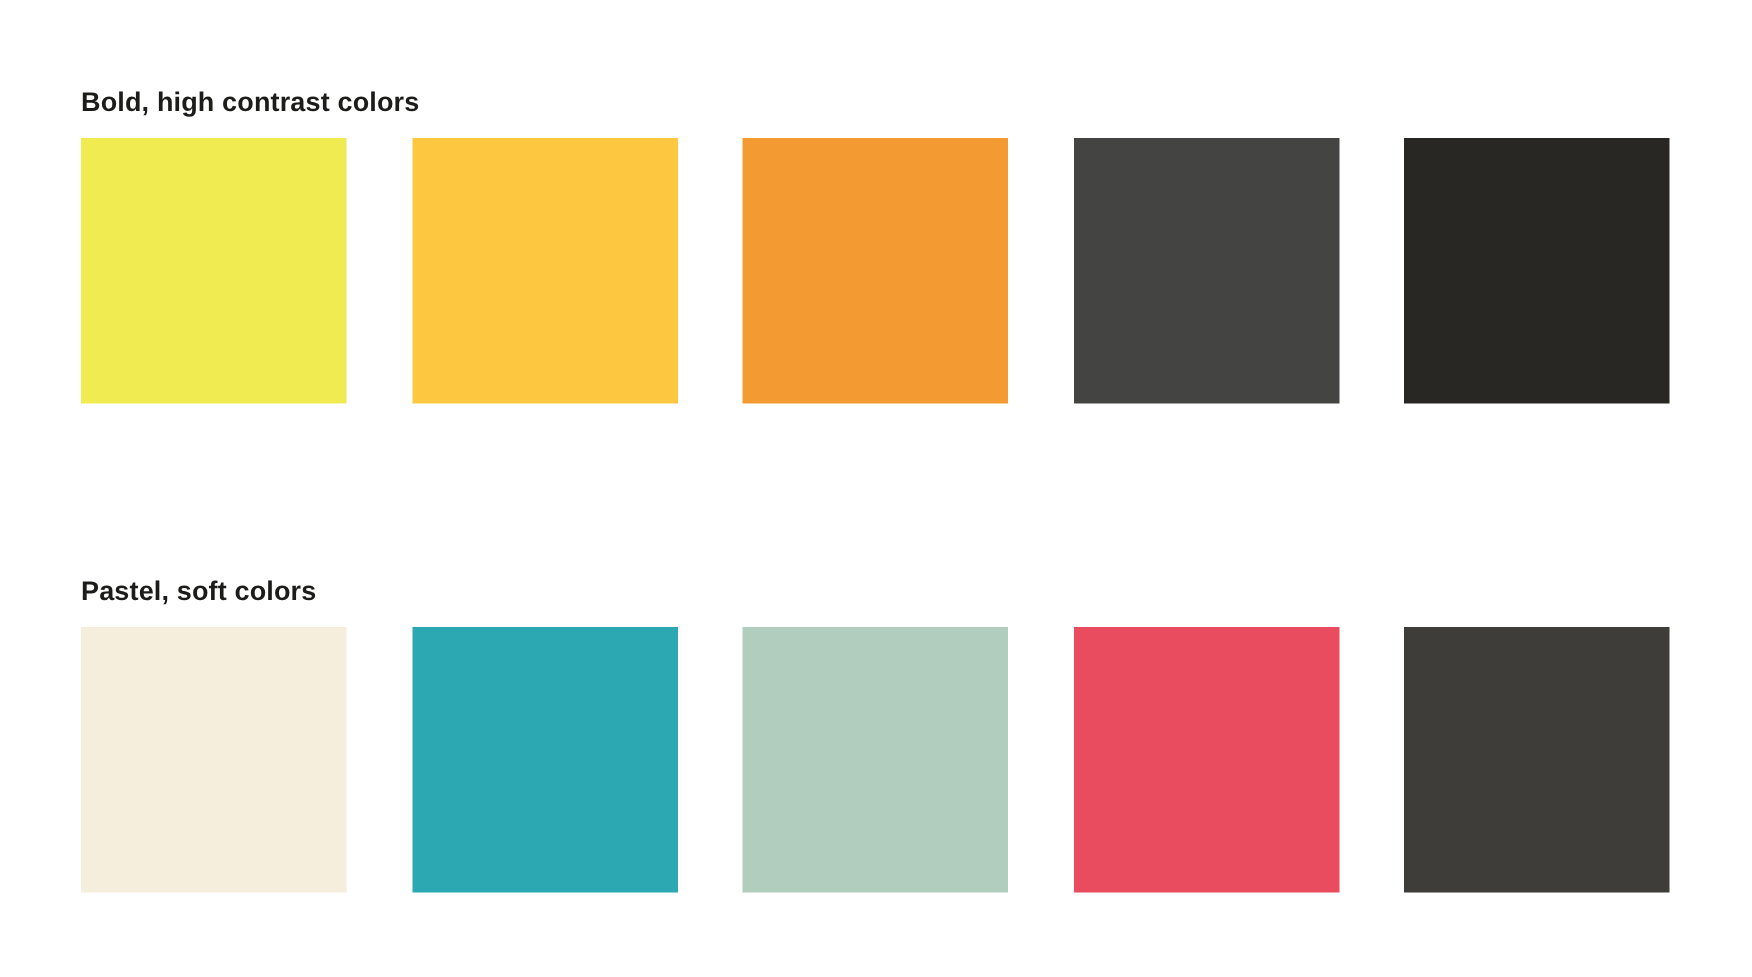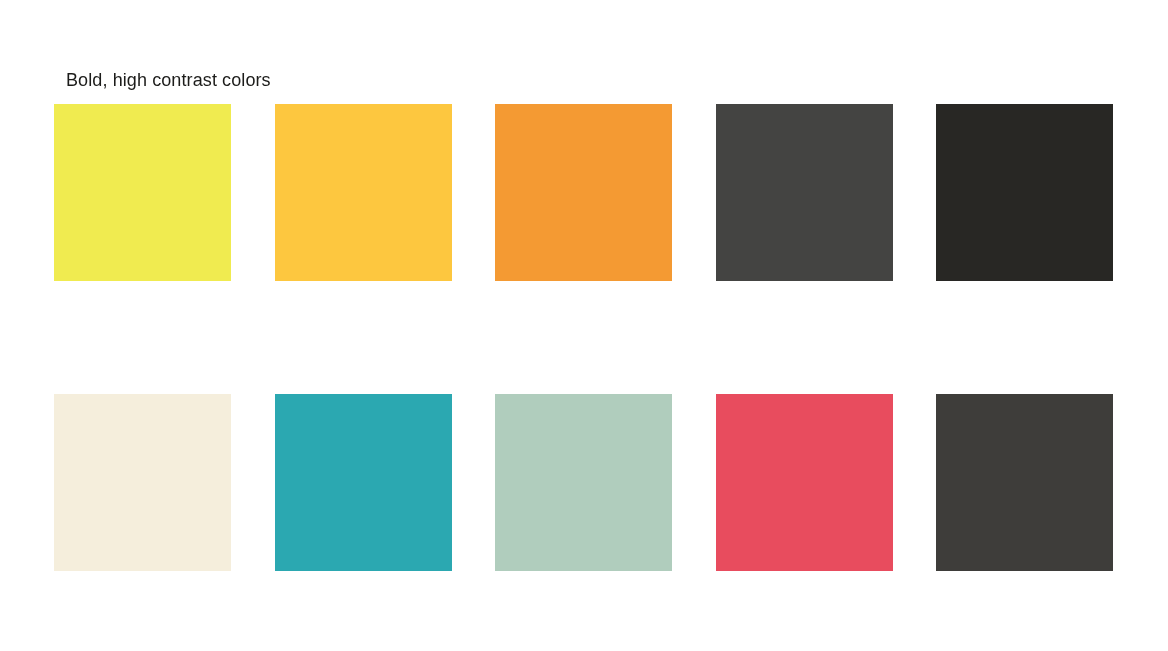--- a/index.html
+++ b/index.html
@@ -28,25 +28,25 @@
     position: absolute;
     left: 54px;
   }
 
   #section-bold  { top: 56px; }
   #section-pastel { top: 382px; }
 
   .section-heading {
     font-family: "Liberation Sans", sans-serif;
     font-size: 18px;
-    font-weight: normal;
+    font-weight: bold;
     color: #1c1c1a;
     letter-spacing: 0.1px;
     line-height: 24px;
-    margin: 12px;
+    margin: 0;
     padding: 0;
     white-space: nowrap;
   }
 
   .swatch-row {
     display: flex;
     flex-direction: row;
     margin-top: 12px;
     gap: 43.5px;
   }
@@ -68,20 +68,21 @@
     <div class="swatch-row">
       <div class="swatch" style="background-color:#F0EB50;"></div>
       <div class="swatch" style="background-color:#FDC73F;"></div>
       <div class="swatch" style="background-color:#F49A33;"></div>
       <div class="swatch" style="background-color:#444442;"></div>
       <div class="swatch" style="background-color:#282724;"></div>
     </div>
   </section>
 
   <section class="palette-section" id="section-pastel">
+    <h2 class="section-heading">Pastel, soft colors</h2>
     <div class="swatch-row">
       <div class="swatch" style="background-color:#F5EEDC;"></div>
       <div class="swatch" style="background-color:#2BA8B1;"></div>
       <div class="swatch" style="background-color:#B0CDBD;"></div>
       <div class="swatch" style="background-color:#E84C5E;"></div>
       <div class="swatch" style="background-color:#3E3D3A;"></div>
     </div>
   </section>
 
 </div>

